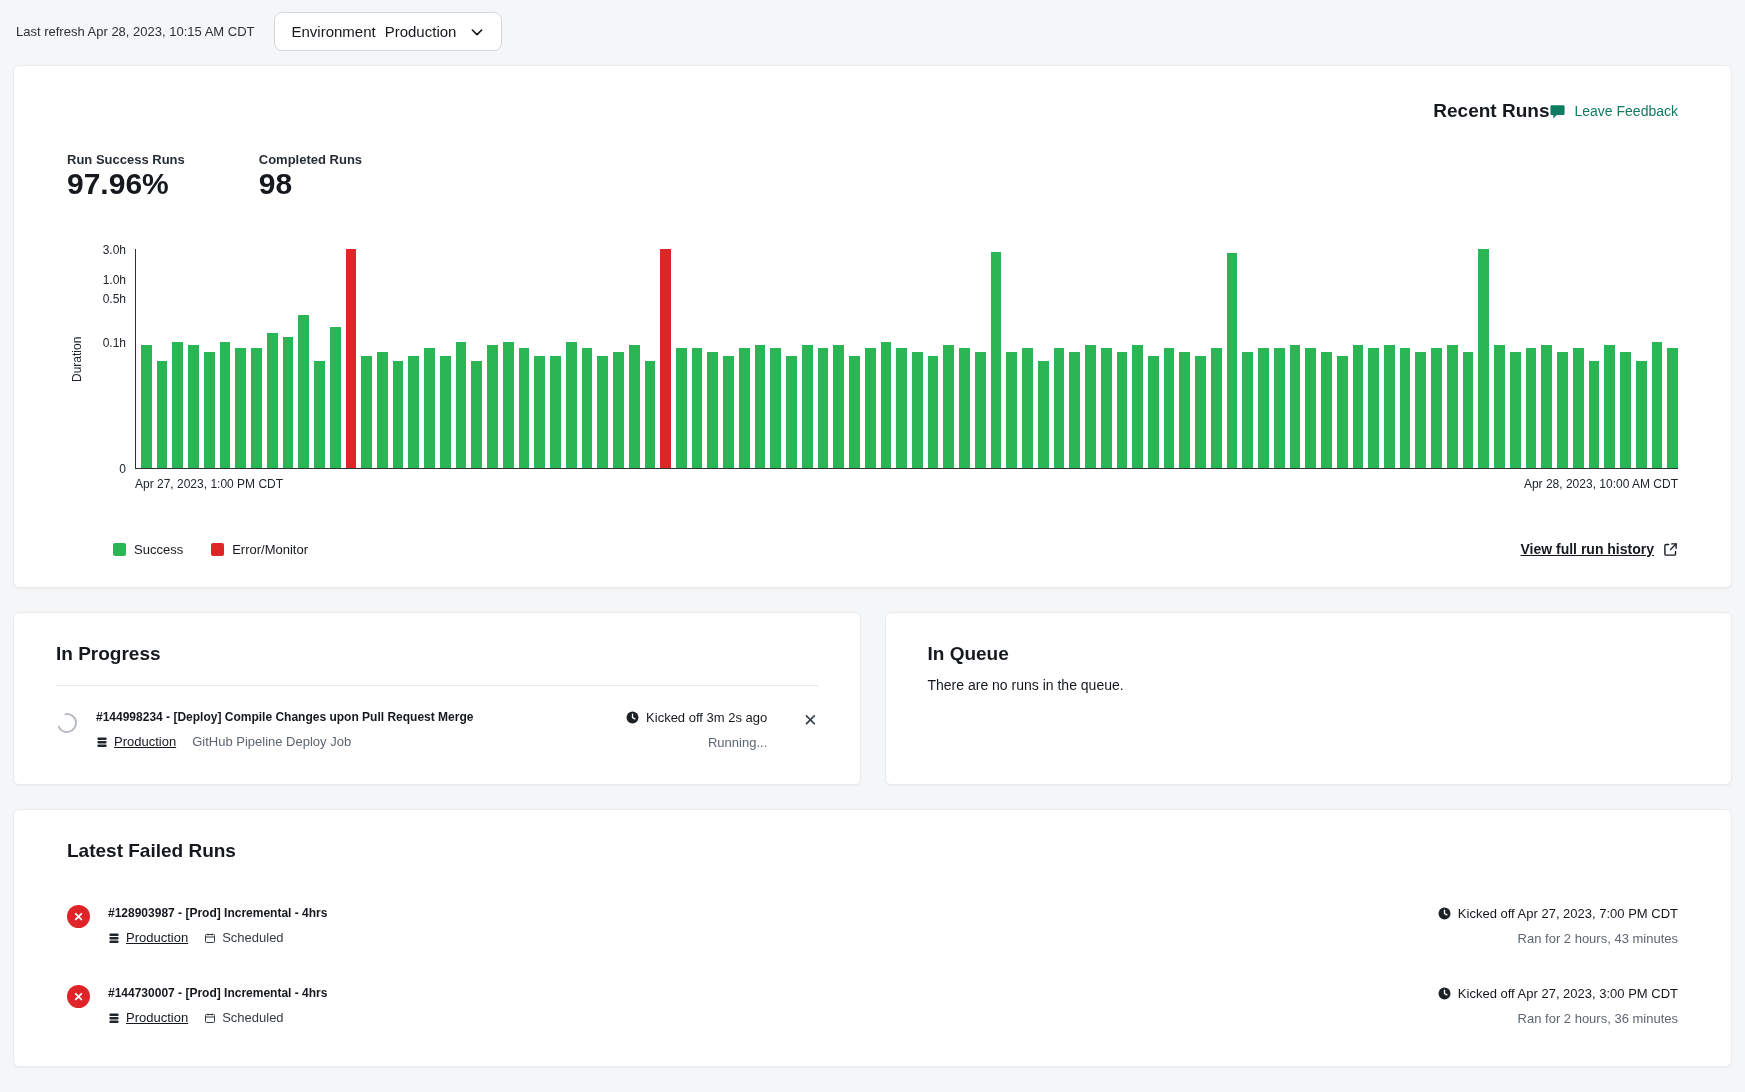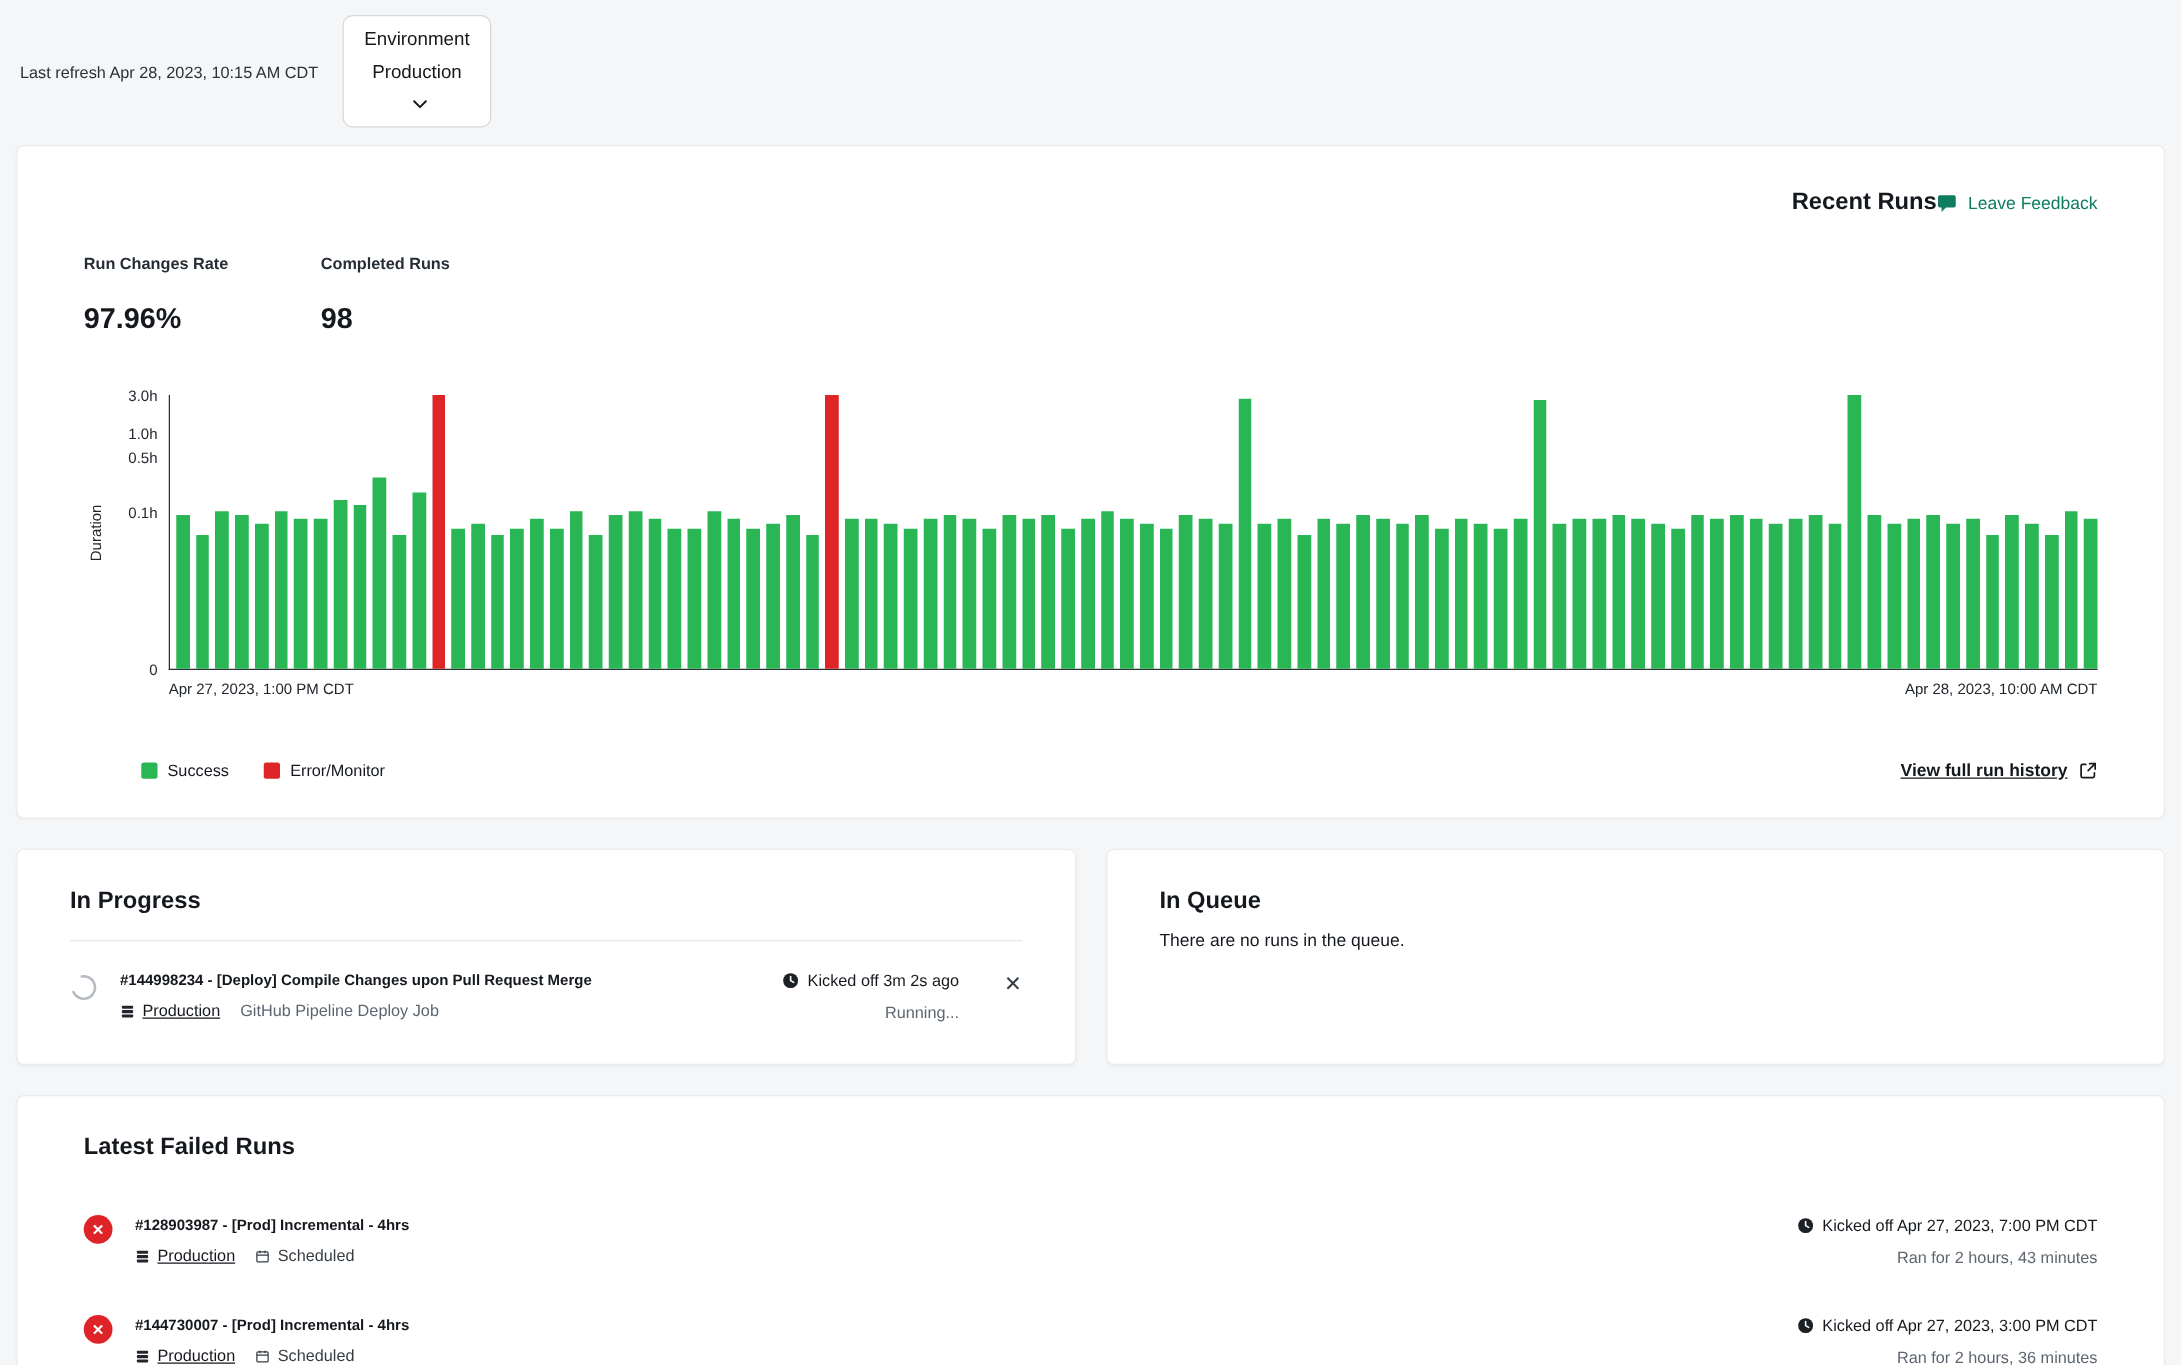--- a/index.html
+++ b/index.html
@@ -5,21 +5,21 @@
   * { box-sizing: border-box; }
   html,body { margin:0; padding:0; }
   body {
     width:1745px; min-height:1092px;
     background:#f5f6f7;
     font-family:"Liberation Sans", sans-serif;
     color:#15191e;
   }
   h1,h2,p { margin:0; }
   a { color:inherit; }
-  button { font-family:inherit;flex-direction:column; }
+  button { font-family:inherit; }
 
   .page { padding:0 13px 16px; }
 
   
   .topbar { display:flex; justify-content:space-between; align-items:center; padding:12px 3px 14px 3px; }
   .page-title { font-size:28px; font-weight:700; letter-spacing:-0.3px; }
   .topbar-right { display:flex; align-items:center; gap:20px; }
   .refresh-text { font-size:13px; color:#2b3137; }
   .env-select {
     display:flex; align-items:center; gap:9px;
@@ -35,21 +35,21 @@
     box-shadow:0 1px 2px rgba(0,0,0,0.04);
   }
   .card-recent { padding:34px 53px 30px; margin-bottom:24px; }
   .card-title { font-size:19px; font-weight:700; }
 
   .card-head { display:flex; justify-content:flex-end; align-items:center; }
   .feedback-link { display:flex; align-items:center; gap:8px; color:#0e7c60; font-size:14px; cursor:pointer; text-decoration:none; }
 
   .stats { display:flex; gap:74px; margin-top:30px; }
   .stat-label { font-size:13px; font-weight:700; color:#272d34; }
-  .stat-value { font-size:23px; font-weight:600; margin-top:23px; }
+  .stat-value { font-size:30px; font-weight:600; margin-top:0; }
 
   
   .chart { display:flex; margin-top:48px; }
   .chart-ylabel {
     width:20px; display:flex; align-items:center; justify-content:center;
     writing-mode:vertical-rl; transform:rotate(180deg);
     font-size:12px; color:#20262c;
   }
   .chart-yticks { width:48px; position:relative; font-size:12px; color:#20262c; }
   .ytick { position:absolute; right:9px; transform:translateY(50%); line-height:1; }
@@ -123,21 +123,21 @@
       <a class="feedback-link">
         <svg width="17" height="17" viewBox="0 0 24 24" fill="#0e7c60">
             <path d="M4 3h16a2 2 0 0 1 2 2v10a2 2 0 0 1-2 2h-9l-5 5v-5H4a2 2 0 0 1-2-2V5a2 2 0 0 1 2-2z"></path>
           </svg>
         <span>Leave Feedback</span>
       </a>
     </div>
 
     <div class="stats">
       <div class="stat">
-        <div class="stat-label">Run Changes Rate</div>
+        <div class="stat-label">Run Success Runs</div>
         <div class="stat-value">97.96%</div>
       </div>
       <div class="stat">
         <div class="stat-label">Completed Runs</div>
         <div class="stat-value">98</div>
       </div>
     </div>
 
     <div class="chart">
       <div class="chart-ylabel">Duration</div>

